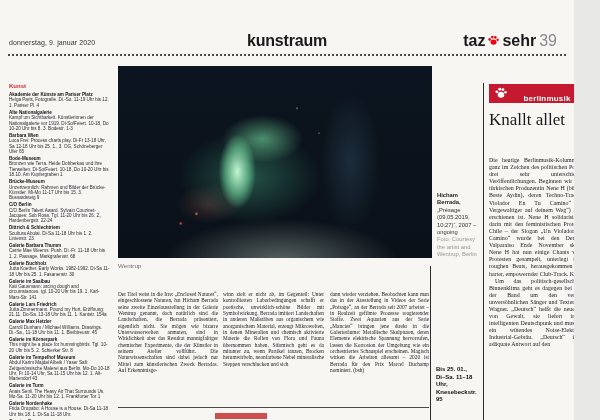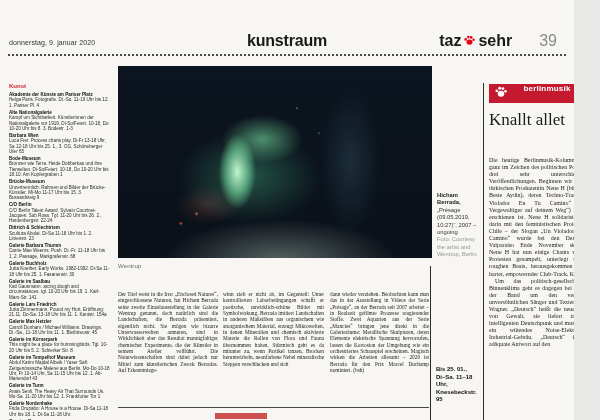--- a/index.html
+++ b/index.html
@@ -5,21 +5,21 @@
   * { margin:0; padding:0; box-sizing:border-box; }
   html,body { background:#e8e8e6; }
   #page {
     position:relative; width:574px; height:420px; overflow:hidden;
     background:#f7f6f3; font-family:"Liberation Sans", sans-serif; color:#1a1a1a;
   }
   
   .hdr-date { position:absolute; left:9px; top:39px; font-size:7px; color:#333; letter-spacing:.1px; }
   .hdr-section { position:absolute; left:0; right:0; top:32px; text-align:center; font-size:16px; font-weight:bold; letter-spacing:-.2px; }
   .hdr-brand { position:absolute; right:17px; top:32px; font-size:16px; font-weight:bold; display:flex; align-items:center; gap:3px; }
-  .hdr-brand .pagenum { font-weight:normal; color:#8a8a8a;margin-left:24px; }
+  .hdr-brand .pagenum { font-weight:normal; color:#8a8a8a; }
   .paw { display:inline-block; }
   .dotted-rule { position:absolute; left:8px; right:8px; top:54px; border-top:2px dotted #4a4a4a; }
 
   
   .kunst-col { position:absolute; left:9px; top:83px; width:101px; height:337px; overflow:hidden; }
   .kunst-title { color:#d2232e; font-weight:bold; font-size:6px; margin-bottom:3px; }
   .k-item { margin-bottom:1.5px; }
   .k-name { font-weight:bold; font-size:4.6px; line-height:5.4px; color:#111; }
   .k-details { font-size:4.6px; line-height:5.4px; color:#2a2a2a; }
 
@@ -52,21 +52,21 @@
   .acol2 { left:223px; width:101px; }
   .acol3 { left:330px; width:99px; }
   .vrule-info { position:absolute; left:430px; top:266px; width:1px; height:154px; background:#2b2b2b; }
   .info-box { position:absolute; left:436px; top:366px; width:42px; font-size:6px; font-weight:bold; line-height:7.6px; color:#111; }
   .bottom-rule { position:absolute; left:118px; top:407px; width:311px; height:1px; background:#4a4a4a; }
   .clipped-red { position:absolute; left:215px; top:413px; width:52px; height:6px; background:#c43333; opacity:.85; }
 
   
   .vrule-right { position:absolute; left:483px; top:83px; width:1px; height:337px; background:#2b2b2b; }
   .music-box { position:absolute; left:489px; top:84px; width:104px; height:19px; background:#c4192e;
-               display:flex; align-items:flex-start; padding:0 6px; color:#fff; }
+               display:flex; align-items:flex-end; padding:0 6px; color:#fff; }
   .music-box .label { flex:1; text-align:center; font-size:8px; font-weight:bold; letter-spacing:.2px; }
   .music-headline { position:absolute; left:489px; top:110px; font-family:Liberation Serif, serif;
                     font-size:17px; line-height:19px; color:#1b1b1b; width:104px; }
   .music-body { position:absolute; left:489px; top:157px; width:104px; height:263px; overflow:hidden;
                 font-family:"Liberation Serif", serif; font-size:5.95px; line-height:7.1px;
                 text-align:justify; color:#1c1c1c; }
   .music-body p + p { text-indent:6px; }
 </style>
 </head>
 <body>

